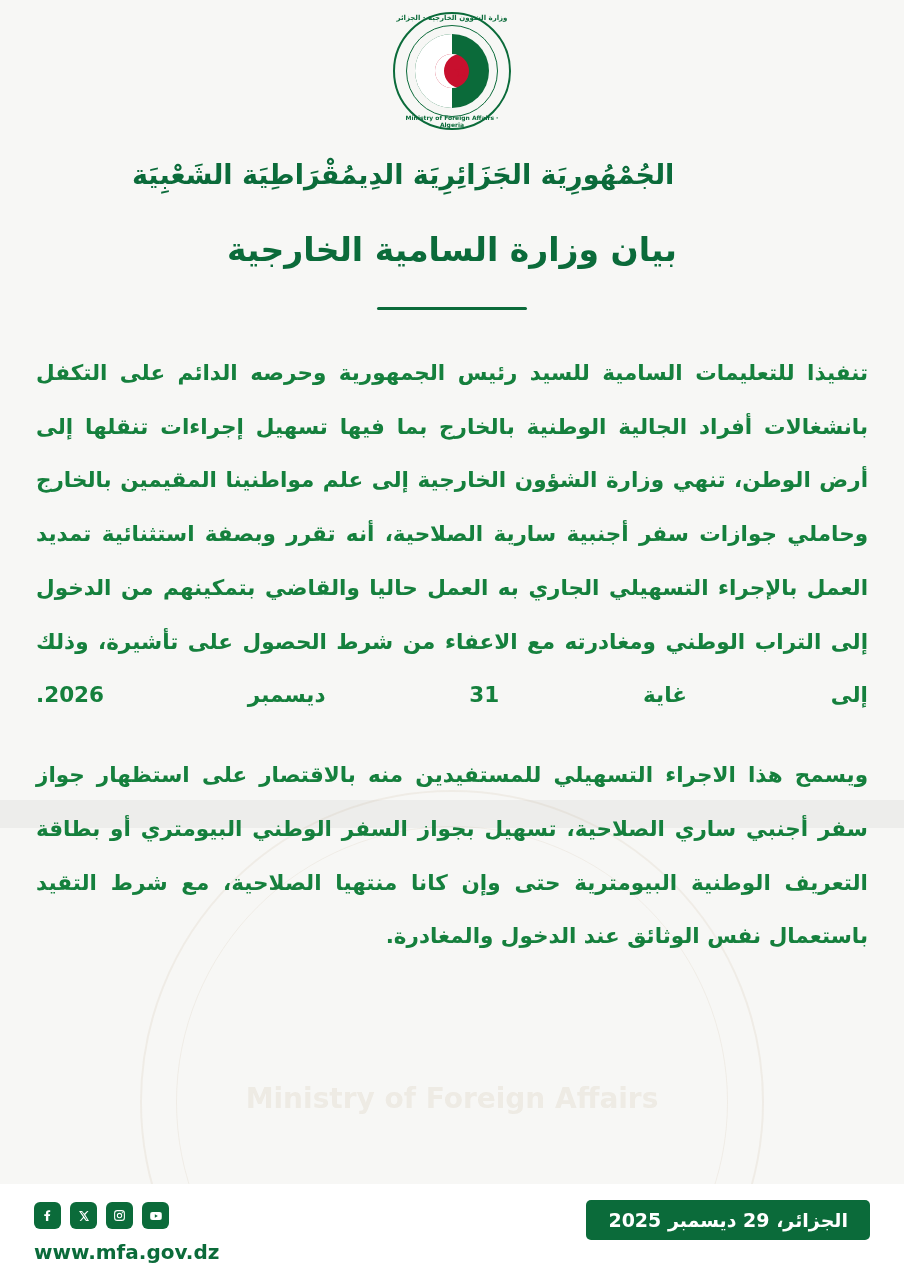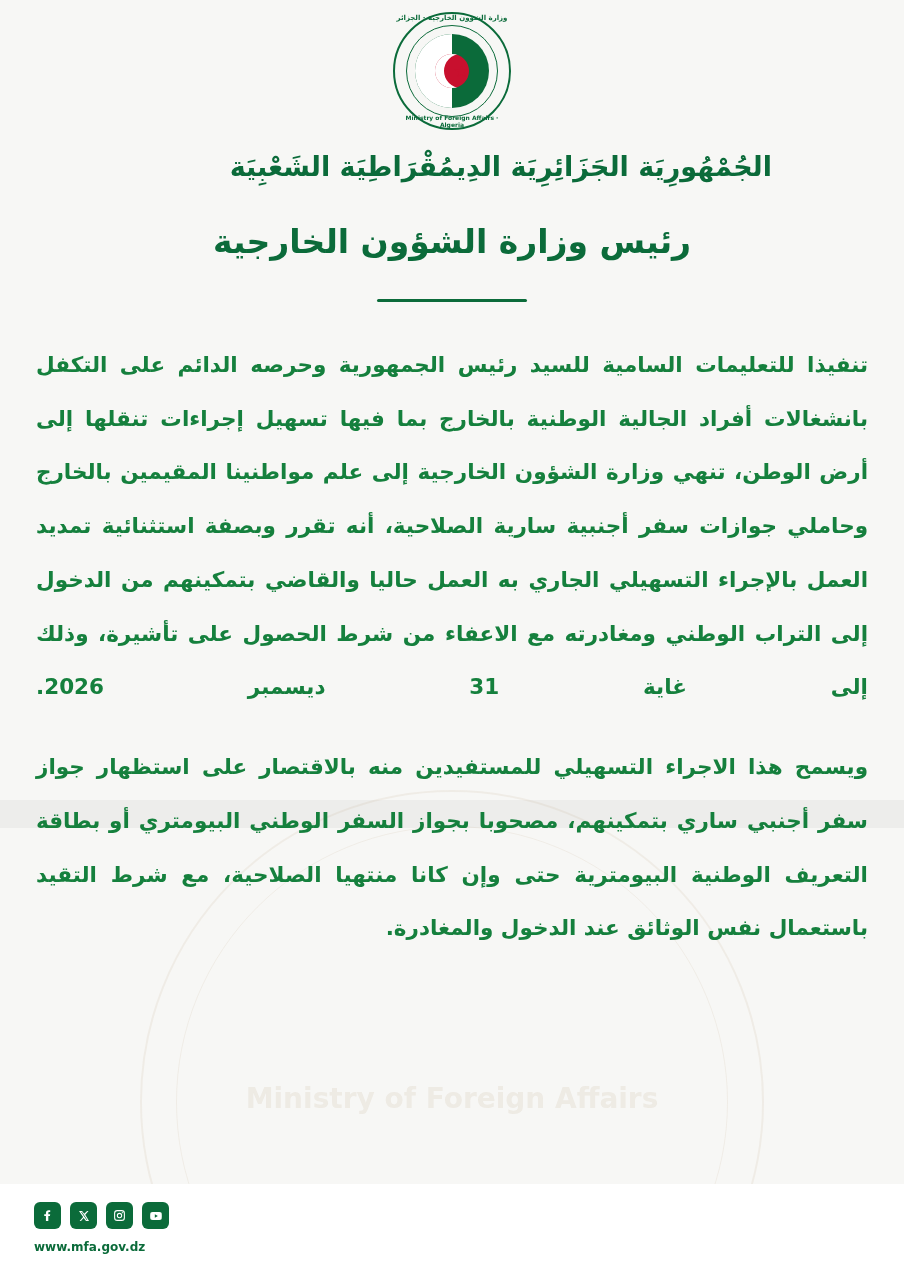--- a/index.html
+++ b/index.html
@@ -150,26 +150,26 @@
   .emblem .arc-bottom {
     position: absolute;
     bottom: 2px;
     width: 100%;
     text-align: center;
     font-size: 6px;
   }
 
   
   .republic {
-    text-align: right;
+    text-align: left;
     color: #0b6b3a;
     font-size: 27px;
     font-weight: bold;
     line-height: 1.55;
-    margin: 16px auto 0;
+    margin: 24px auto 0;
     max-width: 640px;
     letter-spacing: 0.5px;
   }
   .statement-title {
     text-align: center;
     color: #0b6b3a;
     font-size: 33px;
     font-weight: bold;
     margin-top: 34px;
   }
@@ -234,21 +234,21 @@
     font-size: 15px;
     font-weight: bold;
     line-height: 1;
   }
   .soc svg { display: block; }
   .website {
     position: absolute;
     left: 34px;
     top: 56px;
     color: #0b6b3a;
-    font-size: 12px;
+    font-size: 20px;
     font-weight: bold;
     direction: ltr;
   }
   .date-badge {
     position: absolute;
     right: 34px;
     top: 16px;
     background: #0b6b3a;
     color: #ffffff;
     font-size: 19px;
@@ -280,27 +280,27 @@
           <div class="arc-bottom">Ministry of Foreign Affairs · Algeria</div>
         </div>
         <div class="inner"></div>
         <div class="crescent"></div>
         <div class="star">★</div>
       </div>
     </div>
 
     <div class="republic">الجُمْهُورِيَة الجَزَائِرِيَة الدِيمُقْرَاطِيَة الشَعْبِيَة</div>
 
-    <div class="statement-title">رئيس وزارة الشؤون الخارجية</div>
+    <div class="statement-title">بيان وزارة السامية الخارجية</div>
 
     <div class="divider"></div>
 
     <div class="body-text">
       <p>تنفيذا للتعليمات السامية للسيد رئيس الجمهورية وحرصه الدائم على التكفل بانشغالات أفراد الجالية الوطنية بالخارج بما فيها تسهيل إجراءات تنقلها إلى أرض الوطن، تنهي وزارة الشؤون الخارجية إلى علم مواطنينا المقيمين بالخارج وحاملي جوازات سفر أجنبية سارية الصلاحية، أنه تقرر وبصفة استثنائية تمديد العمل بالإجراء التسهيلي الجاري به العمل حاليا والقاضي بتمكينهم من الدخول إلى التراب الوطني ومغادرته مع الاعفاء من شرط الحصول على تأشيرة، وذلك إلى غاية 31 ديسمبر 2026.</p>
-      <p class="last-center">ويسمح هذا الاجراء التسهيلي للمستفيدين منه بالاقتصار على استظهار جواز سفر أجنبي ساري بتمكينهم، مصحوبا بجواز السفر الوطني البيومتري أو بطاقة التعريف الوطنية البيومترية حتى وإن كانا منتهيا الصلاحية، مع شرط التقيد باستعمال نفس الوثائق عند الدخول والمغادرة.</p>
+      <p class="last-center">ويسمح هذا الاجراء التسهيلي للمستفيدين منه بالاقتصار على استظهار جواز سفر أجنبي ساري الصلاحية، تسهيل بجواز السفر الوطني البيومتري أو بطاقة التعريف الوطنية البيومترية حتى وإن كانا منتهيا الصلاحية، مع شرط التقيد باستعمال نفس الوثائق عند الدخول والمغادرة.</p>
     </div>
 
   </div>
 
   <div class="footer">
     <div class="footer-inner">
       <div class="socials">
         <div class="soc">
           <svg width="13" height="13" viewBox="0 0 24 24" fill="#ffffff">
               <path d="M13.5 22v-9h3l.5-3.5h-3.5V7.3c0-1 .3-1.7 1.8-1.7H17V2.4C16.6 2.3 15.4 2.2 14 2.2c-2.9 0-4.9 1.8-4.9 5V9.5H6V13h3.1v9h4.4z"></path>
@@ -318,16 +318,17 @@
               <circle cx="17.2" cy="6.8" r="1.1" fill="#ffffff" stroke="none"></circle>
             </svg>
         </div>
         <div class="soc">
           <svg width="14" height="14" viewBox="0 0 24 24" fill="#ffffff">
               <path d="M21.6 7.2c-.2-.9-.9-1.6-1.8-1.8C18.2 5 12 5 12 5s-6.2 0-7.8.4c-.9.2-1.6.9-1.8 1.8C2 8.8 2 12 2 12s0 3.2.4 4.8c.2.9.9 1.6 1.8 1.8C5.8 19 12 19 12 19s6.2 0 7.8-.4c.9-.2 1.6-.9 1.8-1.8.4-1.6.4-4.8.4-4.8s0-3.2-.4-4.8zM10 15V9l5.2 3L10 15z"></path>
             </svg>
         </div>
       </div>
       <div class="website">www.mfa.gov.dz</div>
+      <div class="date-badge">الجزائر، 29 ديسمبر 2025</div>
     </div>
   </div>
 
 </div>
 
 </body></html>

